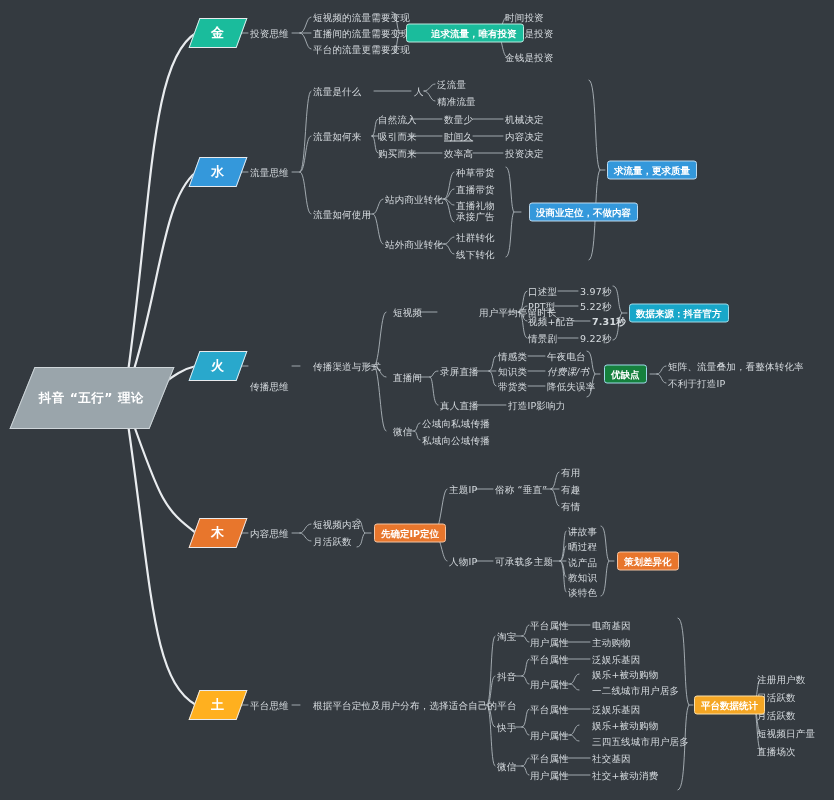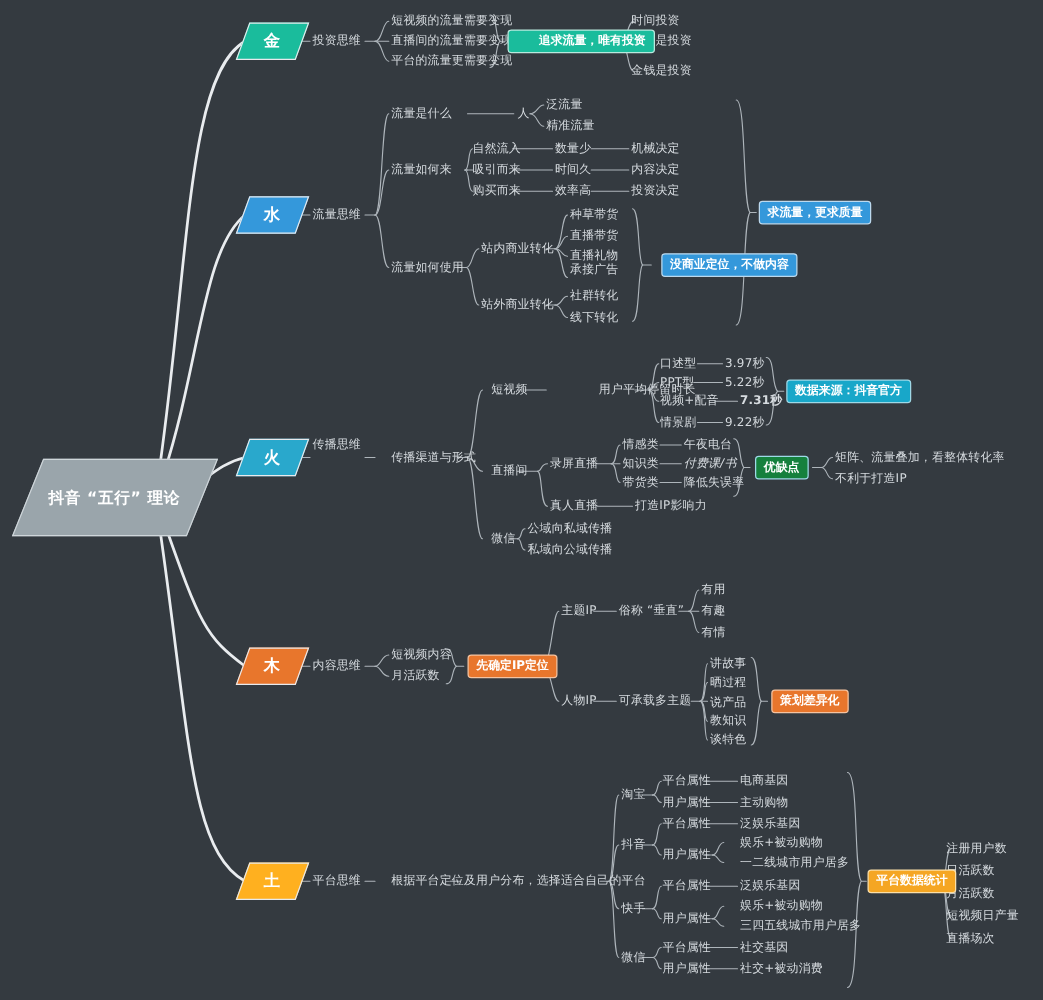--- a/index.html
+++ b/index.html
@@ -282,35 +282,35 @@
       <div class="node leaf" style="left: 250px; top: 172px;">流量思维</div>
       <div class="node leaf" style="left: 313px; top: 91px;">流量是什么</div>
       <div class="node leaf" style="left: 414px; top: 91px;">人</div>
       <div class="node leaf" style="left: 437px; top: 84px;">泛流量</div>
       <div class="node leaf" style="left: 437px; top: 101px;">精准流量</div>
       <div class="node leaf" style="left: 313px; top: 136px;">流量如何来</div>
       <div class="node leaf" style="left: 378px; top: 119px;">自然流入</div>
       <div class="node leaf" style="left: 444px; top: 119px;">数量少</div>
       <div class="node leaf" style="left: 505px; top: 119px;">机械决定</div>
       <div class="node leaf" style="left: 378px; top: 136px;">吸引而来</div>
-      <div class="node leaf" style="left: 444px; top: 136px;">时间久</div>
+      <div class="node leaf" style="left: 444px; top: 136px; text-decoration: underline;">时间久</div>
       <div class="node leaf" style="left: 505px; top: 136px;">内容决定</div>
       <div class="node leaf" style="left: 378px; top: 153px;">购买而来</div>
       <div class="node leaf" style="left: 444px; top: 153px;">效率高</div>
       <div class="node leaf" style="left: 505px; top: 153px;">投资决定</div>
       <div class="node leaf" style="left: 313px; top: 214px;">流量如何使用</div>
       <div class="node leaf" style="left: 385px; top: 199px;">站内商业转化</div>
       <div class="node leaf" style="left: 456px; top: 172px;">种草带货</div>
       <div class="node leaf" style="left: 456px; top: 189px;">直播带货</div>
       <div class="node leaf" style="left: 456px; top: 205px;">直播礼物</div>
       <div class="node leaf" style="left: 456px; top: 216px;">承接广告</div>
       <div class="node leaf" style="left: 385px; top: 244px;">站外商业转化</div>
       <div class="node leaf" style="left: 456px; top: 237px;">社群转化</div>
       <div class="node leaf" style="left: 456px; top: 254px;">线下转化</div>
-      <div class="node leaf" style="left: 250px; top: 356px;">传播思维</div>
+      <div class="node leaf" style="left: 250px; top: 386px;">传播思维</div>
       <div class="node leaf" style="left: 313px; top: 366px;">传播渠道与形式</div>
       <div class="node leaf" style="left: 393px; top: 312px;">短视频</div>
       <div class="node leaf" style="left: 440px; top: 312px; margin-left: 39px;">用户平均停留时长</div>
       <div class="node leaf" style="left: 528px; top: 291px;">口述型</div>
       <div class="node leaf" style="left: 580px; top: 291px;">3.97秒</div>
       <div class="node leaf" style="left: 528px; top: 306px;">PPT型</div>
       <div class="node leaf" style="left: 580px; top: 306px;">5.22秒</div>
       <div class="node leaf" style="left: 528px; top: 321px;">视频+配音</div>
       <div class="node leaf" style="left: 592px; top: 321px; font-weight: bold;">7.31秒</div>
       <div class="node leaf" style="left: 528px; top: 338px;">情景剧</div>

